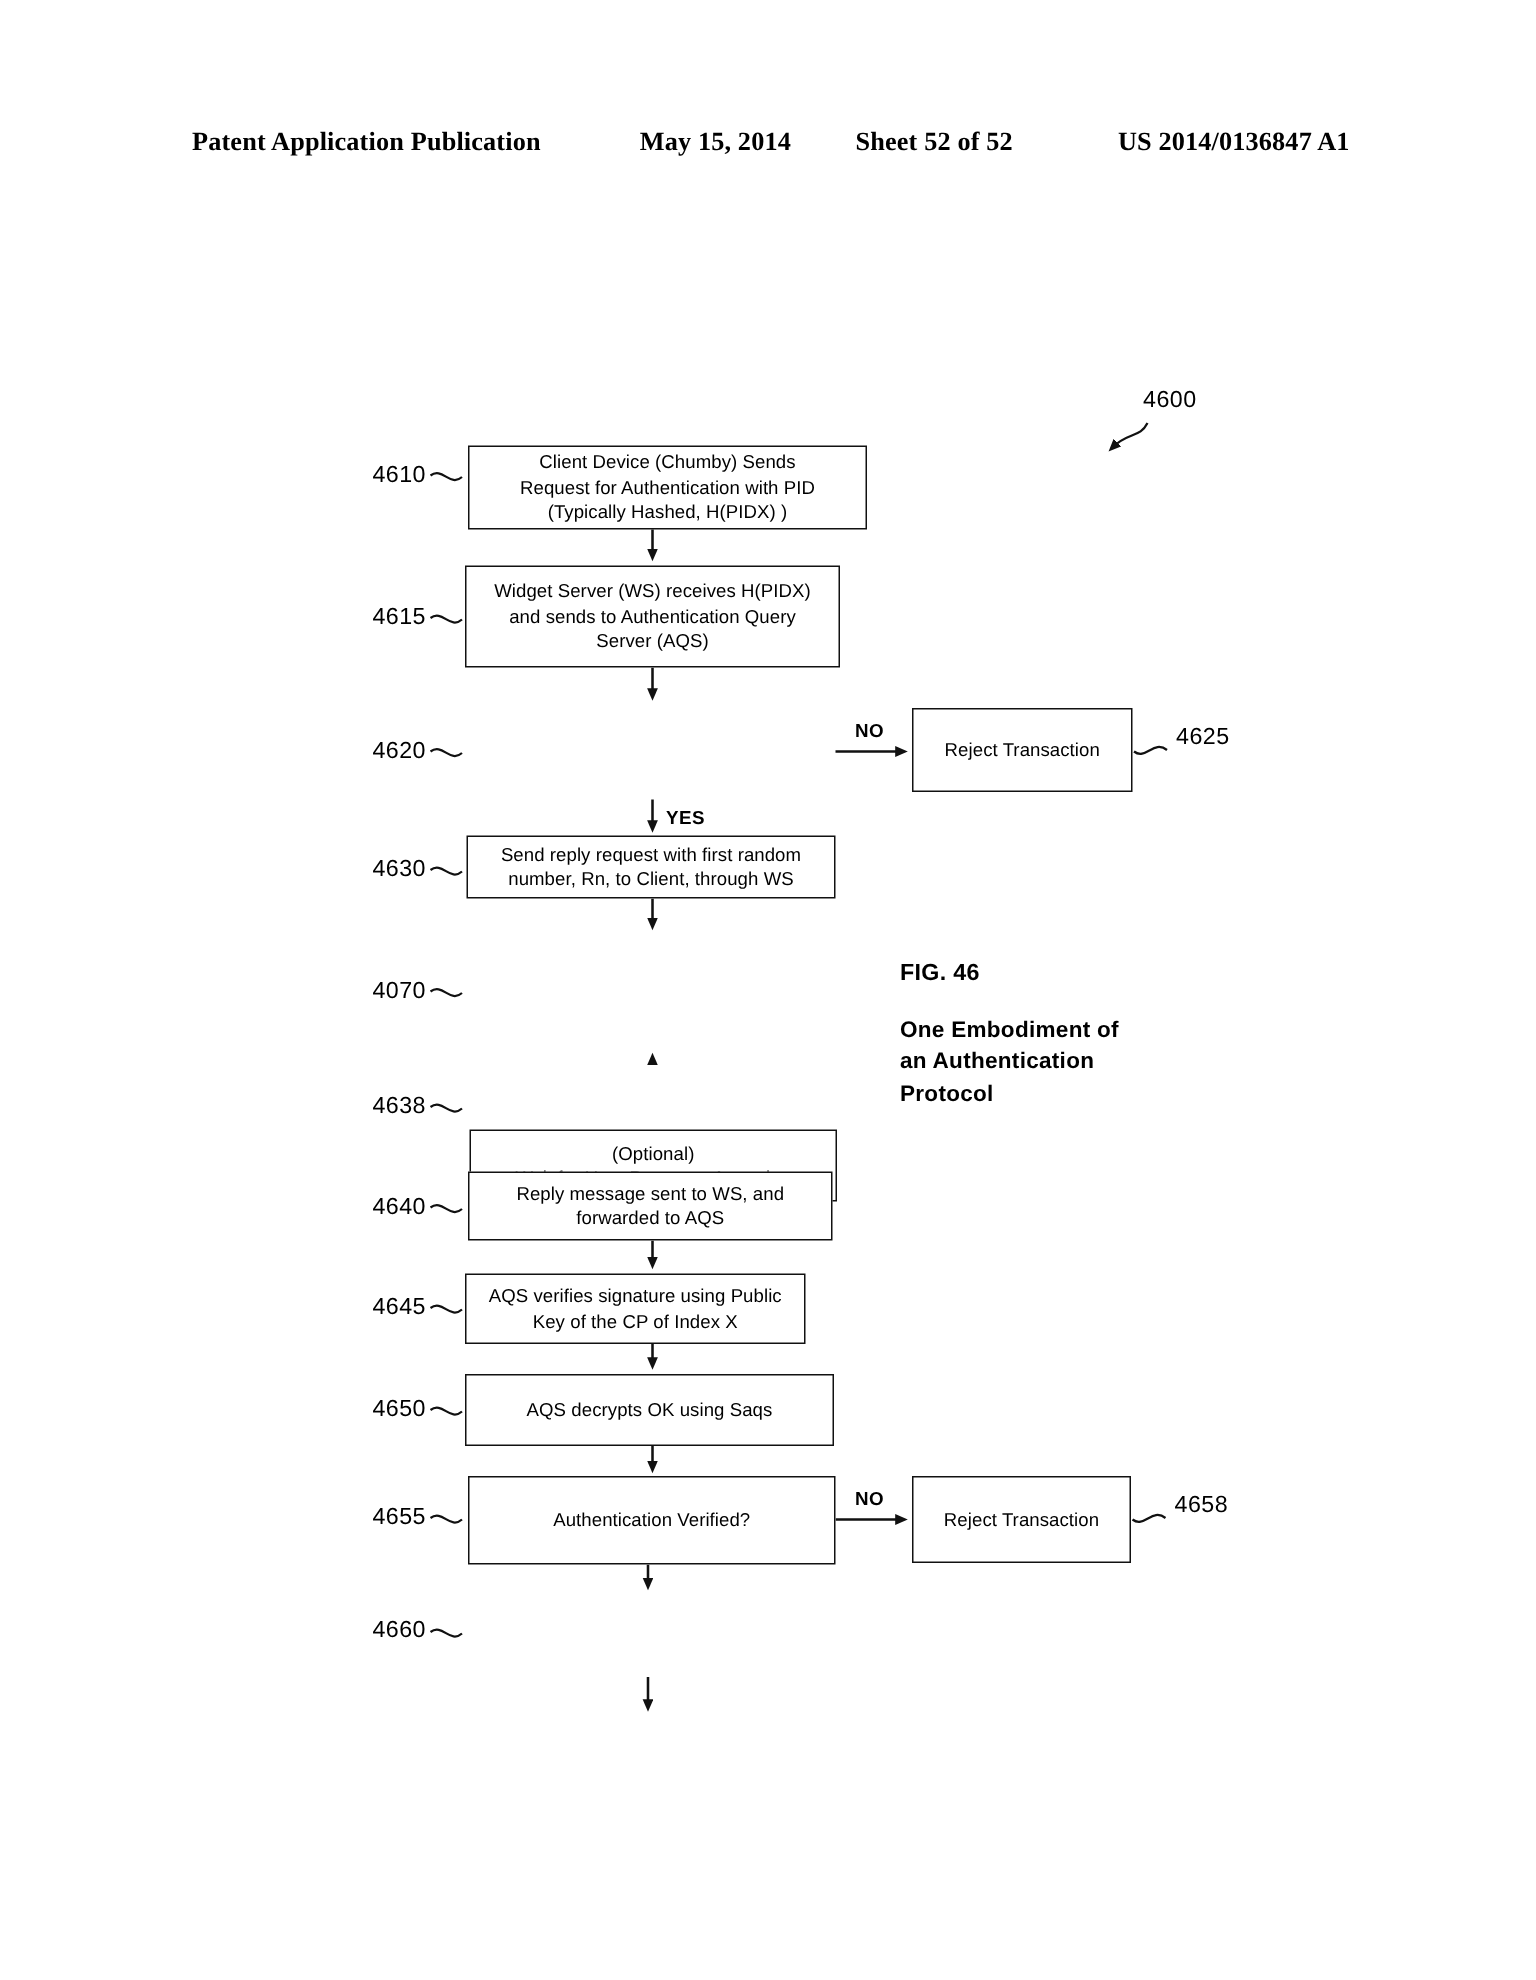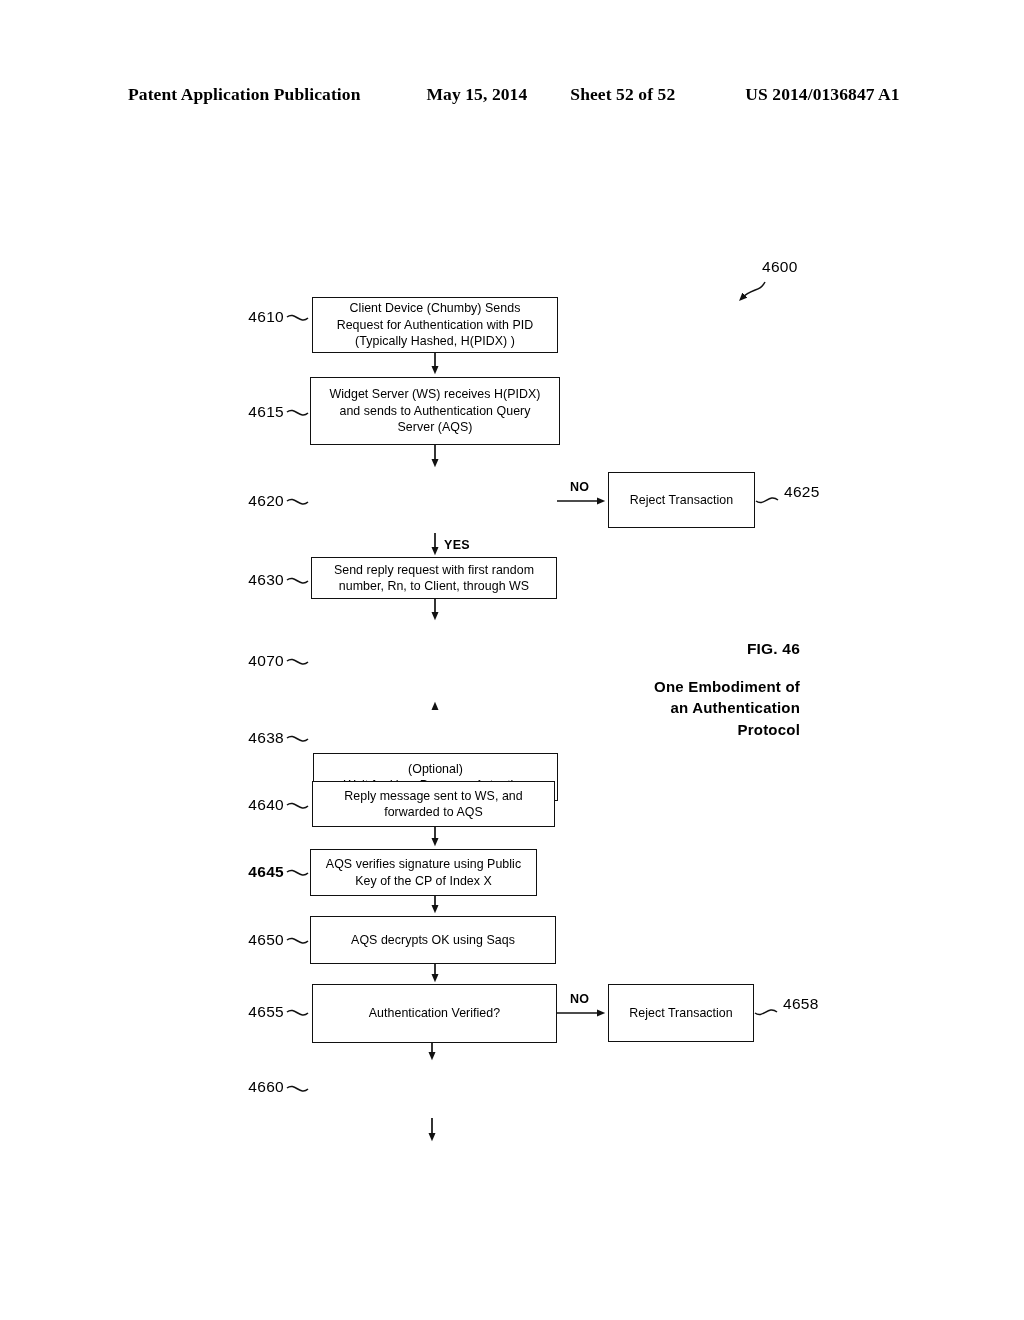--- a/index.html
+++ b/index.html
@@ -72,21 +72,21 @@
     text-align: right;
   }
   .fc-ref.right-side { text-align: left; }
 
   
   #fig-caption {
     position: absolute;
     left: 600px;
     top: 640px;
     width: 200px;
-    text-align: right;
+    text-align: left;
     font-weight: bold;
     letter-spacing: 0.2px;
   }
   #fig-caption .fig-num {
     font-size: 15.5px;
     display: block;
     margin-bottom: 18px;
   }
   #fig-caption .fig-title {
     font-size: 15px;
@@ -188,21 +188,21 @@
 
       <path d="M756,501 C764,507 769,493 778,500"></path>
       <path d="M755,1013 C763,1019 768,1005 777,1012"></path>
 
       <path d="M765,282 C760,292 752,288 742,298" marker-end="url(#ah-sm)"></path>
     </g>
   </svg>
 
   <div id="ref-4600">4600</div>
 
-  <div class="fc-box" style="left:312px; top:297px; width:246px; height:56px;">
+  <div class="fc-box" style="left:312px; top:297px; width:266px; height:56px;">
     <span class="txt">Client Device (Chumby) Sends
 Request for Authentication with PID
 (Typically Hashed, H(PIDX) )</span>
   </div>
   <div class="fc-ref" style="left:229px; top:308px; width:55px;">4610</div>
 
   <div class="fc-box" style="left:310px; top:377px; width:250px; height:68px;">
     <span class="txt">Widget Server (WS) receives H(PIDX)
 and sends to Authentication Query
 Server (AQS)</span>
@@ -233,21 +233,21 @@
   <div class="fc-box" style="left:312px; top:781px; width:243px; height:46px;">
     <span class="txt">Reply message sent to WS, and
 forwarded to AQS</span>
   </div>
   <div class="fc-ref" style="left:229px; top:796px; width:55px;">4640</div>
 
   <div class="fc-box" style="left:310px; top:849px; width:227px; height:47px;">
     <span class="txt">AQS verifies signature using Public
 Key of the CP of Index X</span>
   </div>
-  <div class="fc-ref" style="left:229px; top:863px; width:55px;font-weight:bold;">4645</div>
+  <div class="fc-ref" style="left:229px; top:863px; width:55px;">4645</div>
 
   <div class="fc-box" style="left:310px; top:916px; width:246px; height:48px;">
     <span class="txt">AQS decrypts OK using Saqs</span>
   </div>
   <div class="fc-ref" style="left:229px; top:931px; width:55px;">4650</div>
 
   <div class="fc-box" style="left:312px; top:984px; width:245px; height:59px;">
     <span class="txt">Authentication Verified?</span>
   </div>
   <div class="fc-ref" style="left:229px; top:1003px; width:55px;">4655</div>

